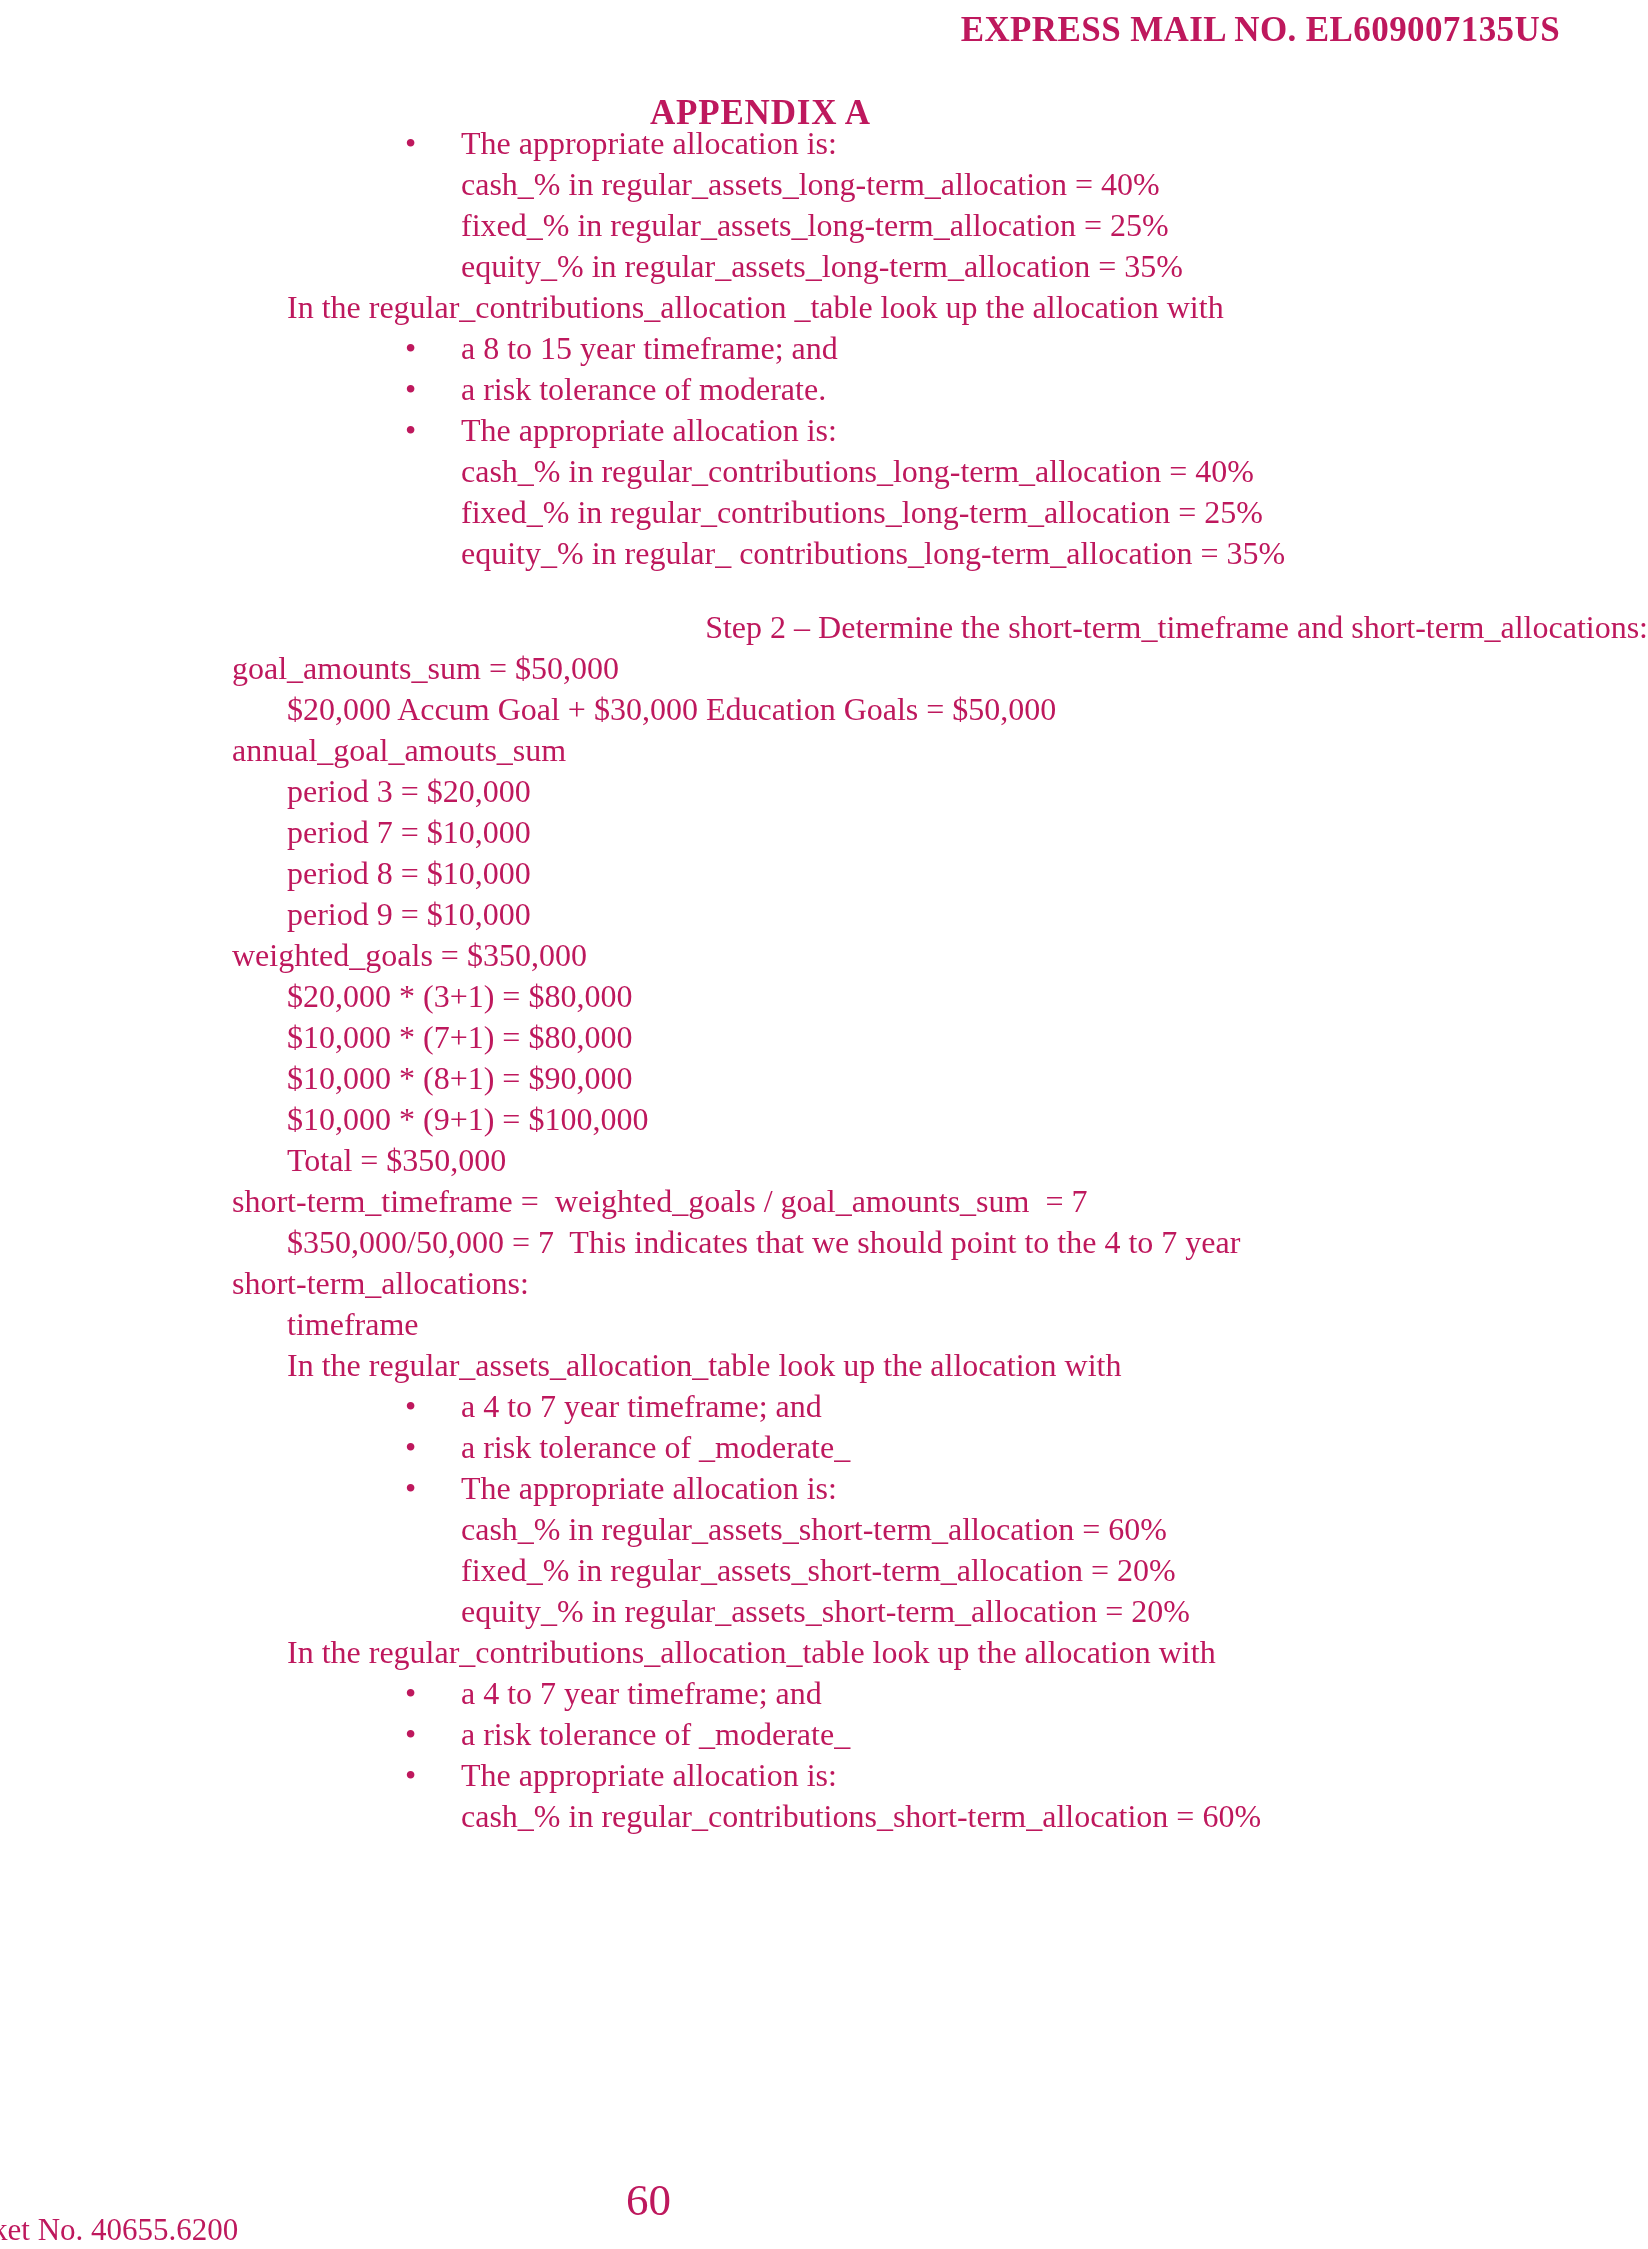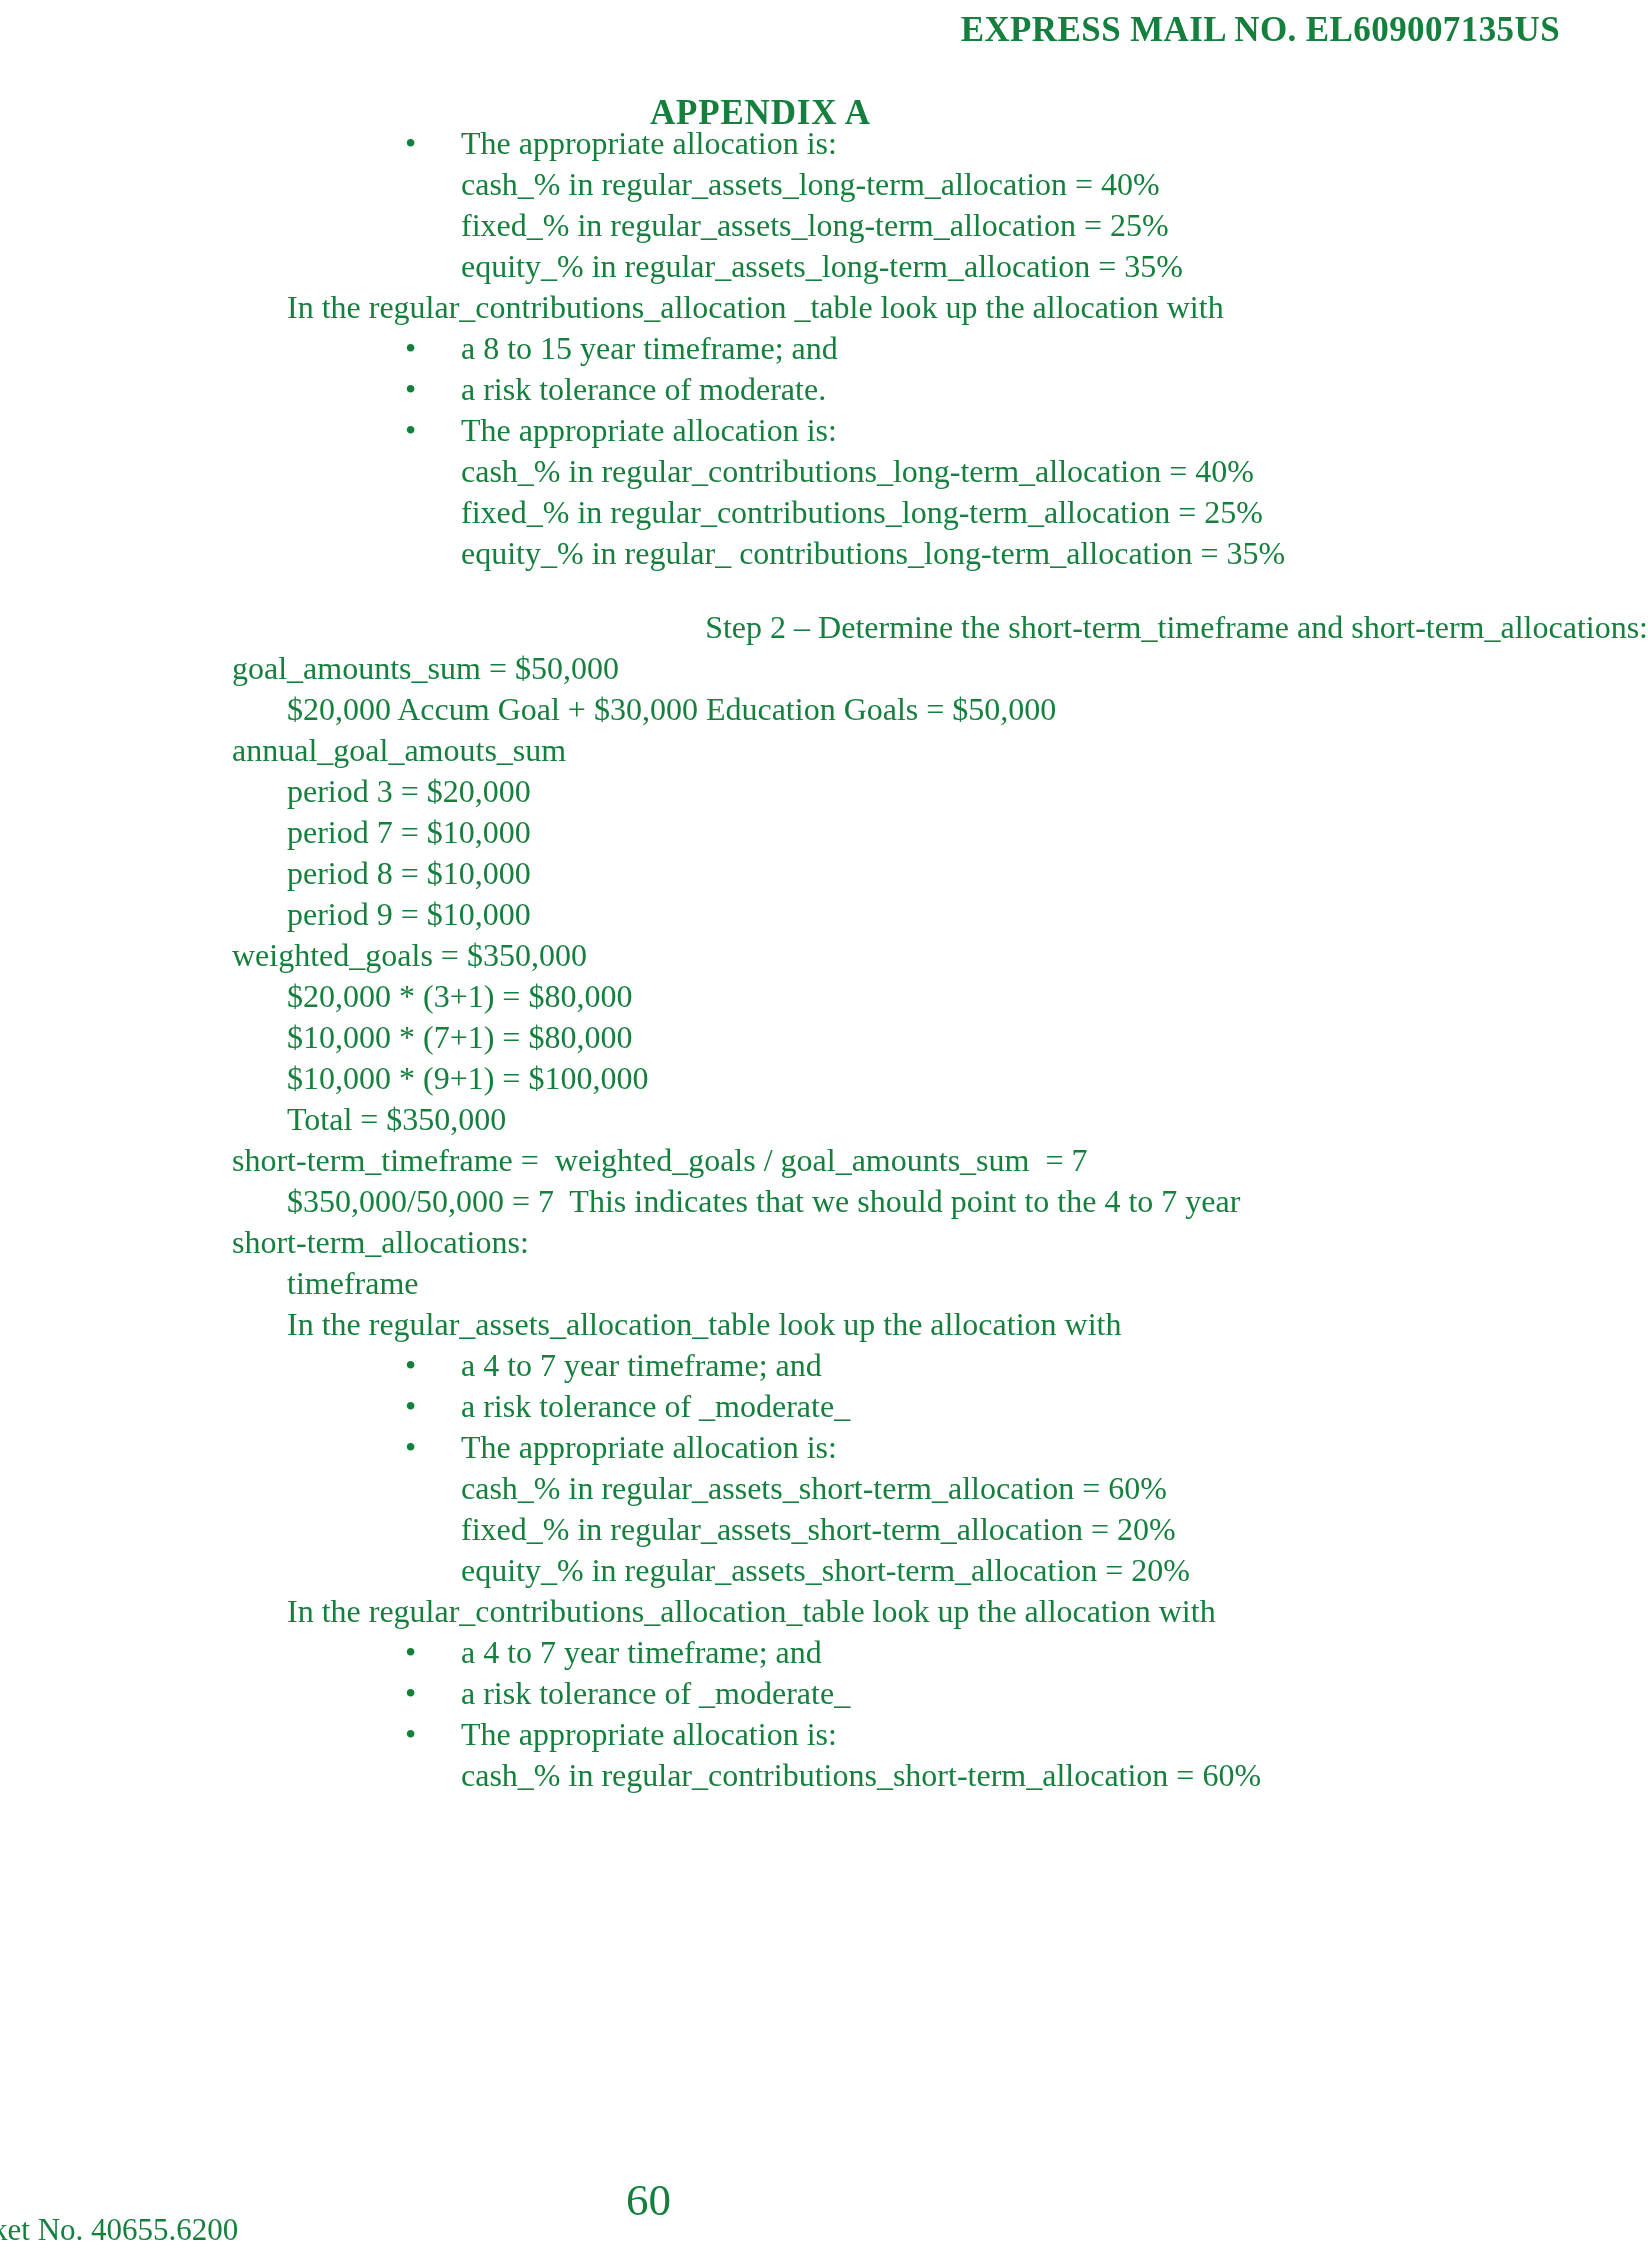--- a/index.html
+++ b/index.html
@@ -3,21 +3,21 @@
 <meta charset="utf-8">
 <style>
   * { margin: 0; padding: 0; box-sizing: border-box; }
   html, body { background: #e8e8e8; }
   .page {
     position: relative;
     width: 1648px;
     height: 2250px;
     margin: 0 auto;
     background: #ffffff;
-    color: #15803d;
+    color: #be185d;
     font-family: "Liberation Serif", "DejaVu Serif", serif;
     overflow: hidden;
   }
   .express-mail {
     position: absolute;
     top: 9.5px;
     right: 88px;
     font-size: 35px;
     font-weight: bold;
     letter-spacing: 0.4px;
@@ -94,20 +94,21 @@
       <div class="line indent-1"><span>goal_amounts_sum = $50,000</span></div>
       <div class="line indent-2"><span>$20,000 Accum Goal + $30,000 Education Goals = $50,000</span></div>
       <div class="line indent-1"><span>annual_goal_amouts_sum</span></div>
       <div class="line indent-2"><span>period 3 = $20,000</span></div>
       <div class="line indent-2"><span>period 7 = $10,000</span></div>
       <div class="line indent-2"><span>period 8 = $10,000</span></div>
       <div class="line indent-2"><span>period 9 = $10,000</span></div>
       <div class="line indent-1"><span>weighted_goals = $350,000</span></div>
       <div class="line indent-2"><span>$20,000 * (3+1) = $80,000</span></div>
       <div class="line indent-2"><span>$10,000 * (7+1) = $80,000</span></div>
+      <div class="line indent-2"><span>$10,000 * (8+1) = $90,000</span></div>
       <div class="line indent-2"><span>$10,000 * (9+1) = $100,000</span></div>
       <div class="line indent-2"><span>Total = $350,000</span></div>
       <div class="line indent-1"><span>short-term_timeframe =  weighted_goals / goal_amounts_sum  = 7</span></div>
       <div class="line indent-2"><span>$350,000/50,000 = 7  This indicates that we should point to the 4 to 7 year</span></div>
       <div class="line indent-1"><span>short-term_allocations:</span></div>
       <div class="line indent-2"><span>timeframe</span></div>
       <div class="line indent-2"><span>In the regular_assets_allocation_table look up the allocation with</span></div>
       <div class="line indent-3"><span class="bullet">•</span><span>a 4 to 7 year timeframe; and</span></div>
       <div class="line indent-3"><span class="bullet">•</span><span>a risk tolerance of _moderate_</span></div>
       <div class="line indent-3"><span class="bullet">•</span><span>The appropriate allocation is:</span></div>

